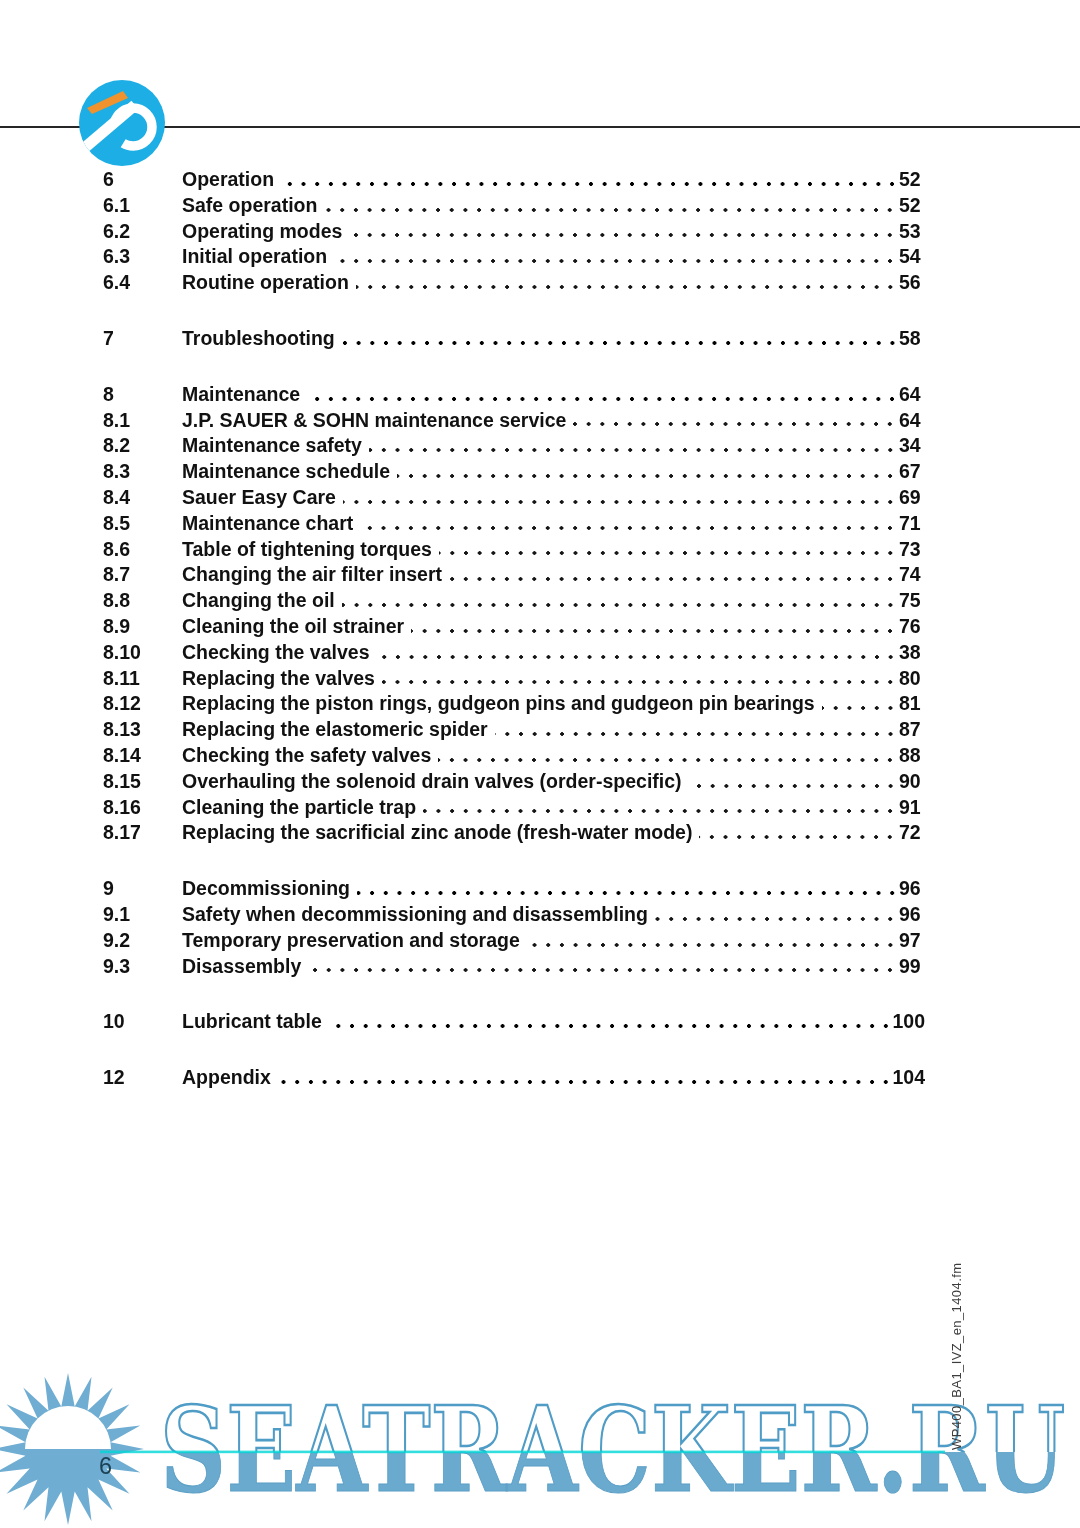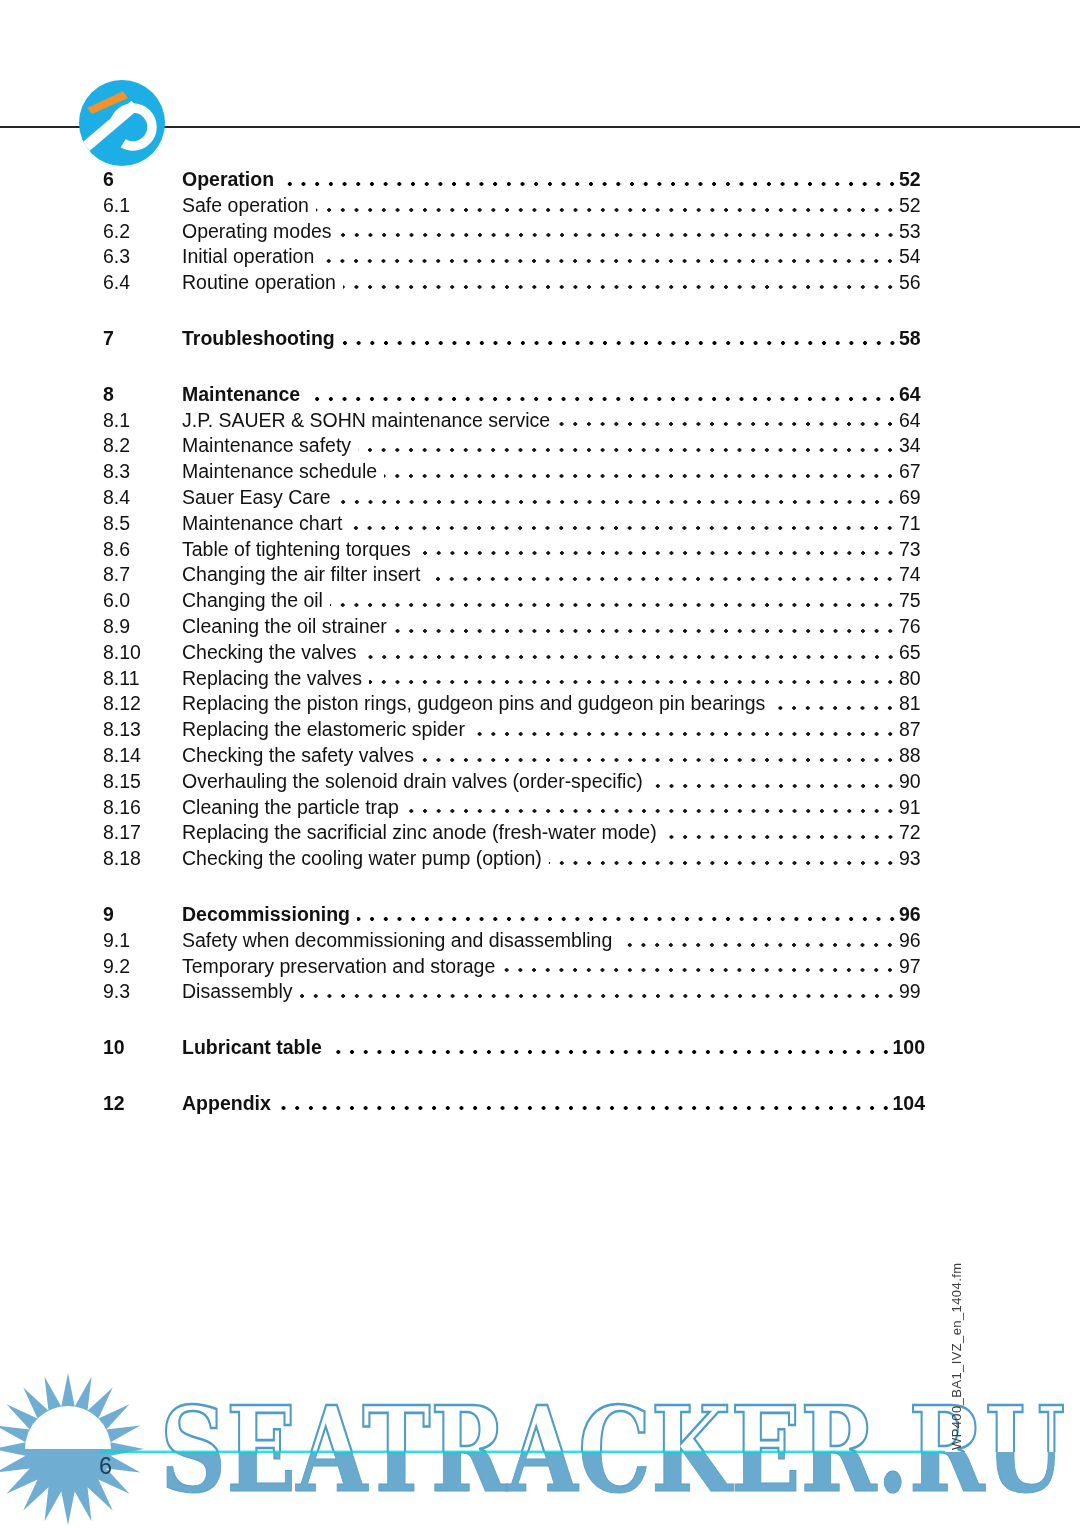--- a/index.html
+++ b/index.html
@@ -7,21 +7,21 @@
     position:relative;width:1080px;height:1528px;background:#ffffff;
     overflow:hidden;font-family:"Liberation Sans",sans-serif;color:#111;
   }
   
   .header-rule{position:absolute;top:126px;left:0;width:1080px;height:2px;background:#262626;}
   .logo{position:absolute;top:79px;left:78px;width:88px;height:88px;}
   
   .toc{position:absolute;top:167px;left:103px;width:822px;font-size:19.5px;}
   .toc-group{margin-top:30px;}
   .toc-group:first-child{margin-top:0;}
-  .row{display:flex;align-items:baseline;height:25.8px;line-height:25.8px;white-space:nowrap;}
+  .row{display:flex;align-items:baseline;height:25.8px;line-height:25.8px;white-space:nowrap;font-weight:bold;}
   .row .num{flex:0 0 79px;}
   .row .title{flex:0 0 auto;}
   .row .leader{
     flex:1 1 auto;align-self:stretch;margin:0 2px 0 7px;
     background-image:radial-gradient(circle,#161616 1.55px,rgba(0,0,0,0) 1.95px);
     background-size:13.7px 4px;background-repeat:repeat-x;
     background-position:right 0 bottom 7px;
   }
   .row .pg{flex:0 0 auto;min-width:26px;text-align:left;}
   .row.head{font-weight:bold;}
@@ -156,38 +156,38 @@
     </div>
 
     <div class="row">
       <span class="num">8.7</span>
       <span class="title">Changing the air filter insert</span>
       <span class="leader"></span>
       <span class="pg">74</span>
     </div>
 
     <div class="row">
-      <span class="num">6.0</span>
+      <span class="num">8.8</span>
       <span class="title">Changing the oil</span>
       <span class="leader"></span>
       <span class="pg">75</span>
     </div>
 
     <div class="row">
       <span class="num">8.9</span>
       <span class="title">Cleaning the oil strainer</span>
       <span class="leader"></span>
       <span class="pg">76</span>
     </div>
 
     <div class="row">
       <span class="num">8.10</span>
       <span class="title">Checking the valves</span>
       <span class="leader"></span>
-      <span class="pg">65</span>
+      <span class="pg">38</span>
     </div>
 
     <div class="row">
       <span class="num">8.11</span>
       <span class="title">Replacing the valves</span>
       <span class="leader"></span>
       <span class="pg">80</span>
     </div>
 
     <div class="row">
@@ -225,26 +225,20 @@
       <span class="pg">91</span>
     </div>
 
     <div class="row">
       <span class="num">8.17</span>
       <span class="title">Replacing the sacrificial zinc anode (fresh-water mode)</span>
       <span class="leader"></span>
       <span class="pg">72</span>
     </div>
 
-    <div class="row">
-      <span class="num">8.18</span>
-      <span class="title">Checking the cooling water pump (option)</span>
-      <span class="leader"></span>
-      <span class="pg">93</span>
-    </div>
   </section>
 
     <section class="toc-group">
       <div class="row head">
         <span class="num">9</span>
         <span class="title">Decommissioning</span>
         <span class="leader"></span>
         <span class="pg">96</span>
       </div>
 

